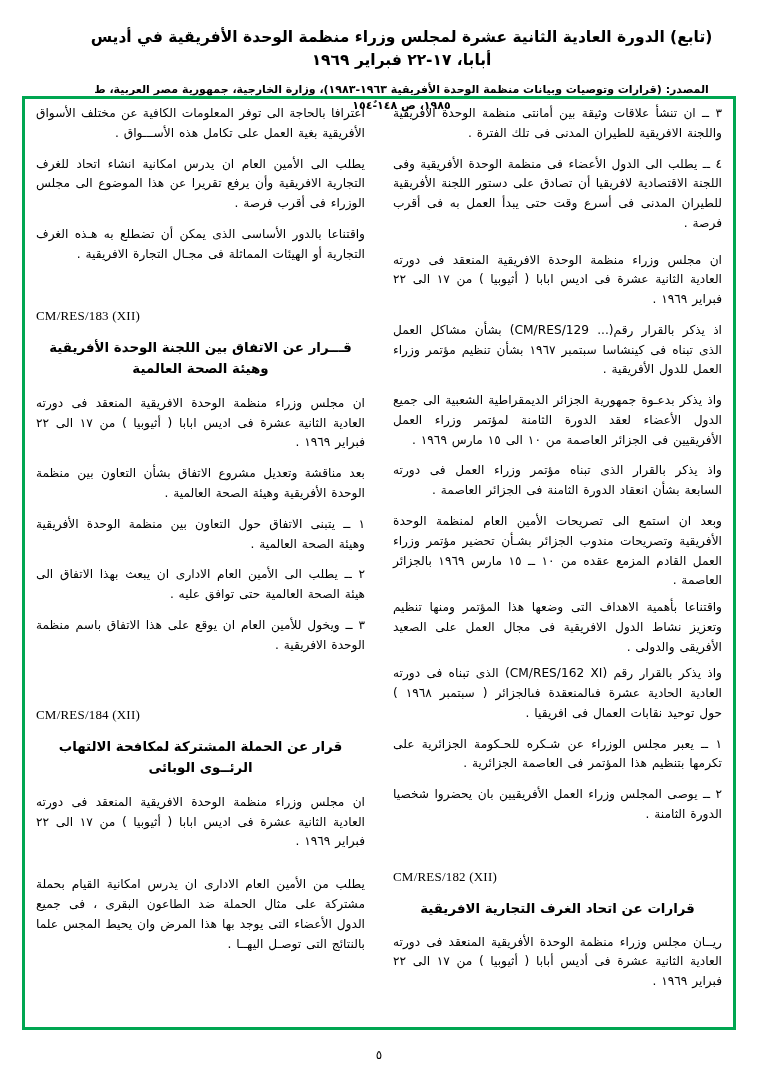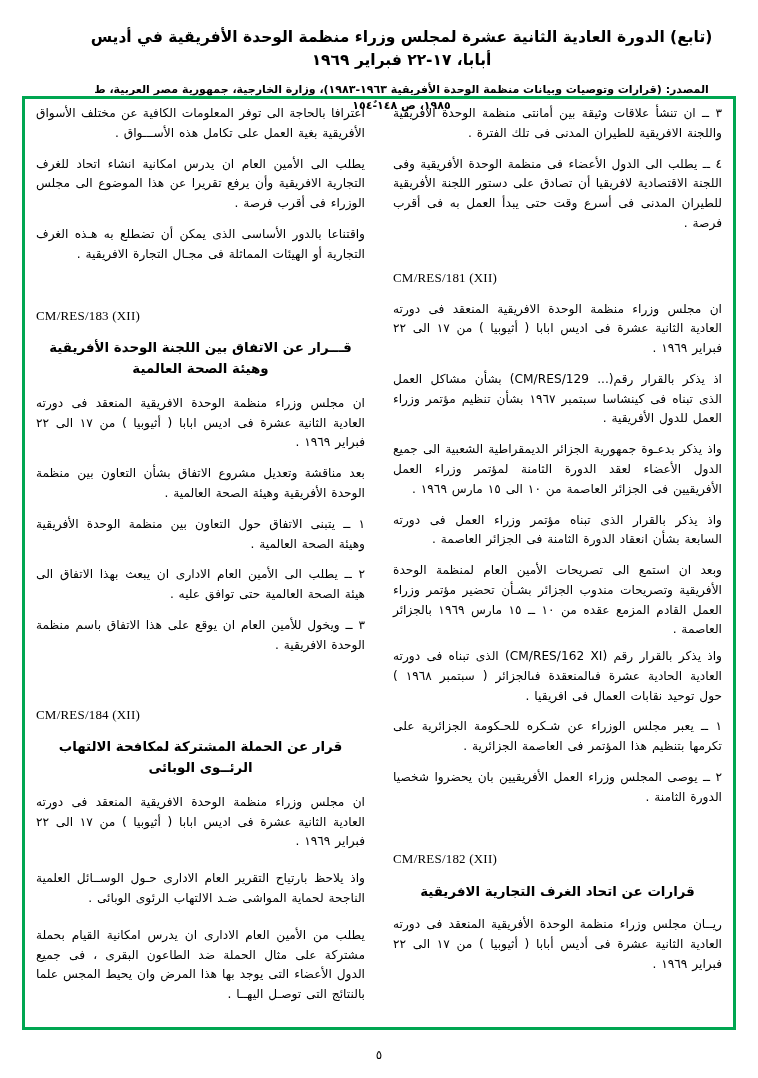--- a/index.html
+++ b/index.html
@@ -112,26 +112,26 @@
   </div>
 
   <div class="frame"></div>
 
   <div class="columns">
 
     <div class="col">
       <div class="para">٣ ــ ان تنشأ علاقات وثيقة بين أمانتى منظمة الوحدة الافريقية واللجنة الافريقية للطيران المدنى فى تلك الفترة .</div>
       <div class="para">٤ ــ يطلب الى الدول الأعضاء فى منظمة الوحدة الأفريقية وفى اللجنة الاقتصادية لافريقيا أن تصادق على دستور اللجنة الأفريقية للطيران المدنى فى أسرع وقت حتى يبدأ العمل به فى أقرب فرصة .</div>
       <div class="spacer-sm"></div>
-      <div class="res-id">CM/RES/181 (XII)</div>
       <div class="para">ان مجلس وزراء منظمة الوحدة الافريقية المنعقد فى دورته العادية الثانية عشرة فى اديس ابابا ( أثيوبيا ) من ١٧ الى ٢٢ فبراير ١٩٦٩ .</div>
       <div class="para">اذ يذكر بالقرار رقم(... CM/RES/129) بشأن مشاكل العمل الذى تبناه فى كينشاسا سبتمبر ١٩٦٧ بشأن تنظيم مؤتمر وزراء العمل للدول الأفريقية .</div>
       <div class="para">واذ يذكر بدعـوة جمهورية الجزائر الديمقراطية الشعبية الى جميع الدول الأعضاء لعقد الدورة الثامنة لمؤتمر وزراء العمل الأفريقيين فى الجزائر العاصمة من ١٠ الى ١٥ مارس ١٩٦٩ .</div>
       <div class="para">واذ يذكر بالقرار الذى تبناه مؤتمر وزراء العمل فى دورته السابعة بشأن انعقاد الدورة الثامنة فى الجزائر العاصمة .</div>
       <div class="para tight">وبعد ان استمع الى تصريحات الأمين العام لمنظمة الوحدة الأفريقية وتصريحات مندوب الجزائر بشـأن تحضير مؤتمر وزراء العمل القادم المزمع عقده من ١٠ ــ ١٥ مارس ١٩٦٩ بالجزائر العاصمة .</div>
+      <div class="para tight">واقتناعا بأهمية الاهداف التى وضعها هذا المؤتمر ومنها تنظيم وتعزيز نشاط الدول الافريقية فى مجال العمل على الصعيد الأفريقى والدولى .</div>
       <div class="para">واذ يذكر بالقرار رقم (CM/RES/162 XI) الذى تبناه فى دورته العادية الحادية عشرة فىالمنعقدة فىالجزائر ( سبتمبر ١٩٦٨ ) حول توحيد نقابات العمال فى افريقيا .</div>
       <div class="para">١ ــ يعبر مجلس الوزراء عن شـكره للحـكومة الجزائرية على تكرمها بتنظيم هذا المؤتمر فى العاصمة الجزائرية .</div>
       <div class="para">٢ ــ يوصى المجلس وزراء العمل الأفريقيين بان يحضروا شخصيا الدورة الثامنة .</div>
       <div class="spacer-md"></div>
       <div class="res-id">CM/RES/182 (XII)</div>
       <div class="res-title">قرارات عن اتحاد الغرف التجارية الافريقية</div>
       <div class="para">ريــان مجلس وزراء منظمة الوحدة الأفريقية المنعقد فى دورته العادية الثانية عشرة فى أديس أبابا ( أثيوبيا ) من ١٧ الى ٢٢ فبراير ١٩٦٩ .</div>
     </div>
 
     <div class="col">
@@ -144,21 +144,20 @@
       <div class="para">ان مجلس وزراء منظمة الوحدة الافريقية المنعقد فى دورته العادية الثانية عشرة فى اديس ابابا ( أثيوبيا ) من ١٧ الى ٢٢ فبراير ١٩٦٩ .</div>
       <div class="para">بعد مناقشة وتعديل مشروع الاتفاق بشأن التعاون بين منظمة الوحدة الأفريقية وهيئة الصحة العالمية .</div>
       <div class="para">١ ــ يتبنى الاتفاق حول التعاون بين منظمة الوحدة الأفريقية وهيئة الصحة العالمية .</div>
       <div class="para">٢ ــ يطلب الى الأمين العام الادارى ان يبعث بهذا الاتفاق الى هيئة الصحة العالمية حتى توافق عليه .</div>
       <div class="para">٣ ــ ويخول للأمين العام ان يوقع على هذا الاتفاق باسم منظمة الوحدة الافريقية .</div>
       <div class="spacer-lg"></div>
       <div class="res-id">CM/RES/184 (XII)</div>
       <div class="res-title two-line">قرار عن الحملة المشتركة لمكافحة الالتهاب الرئــوى الوبائى</div>
       <div class="para">ان مجلس وزراء منظمة الوحدة الافريقية المنعقد فى دورته العادية الثانية عشرة فى اديس ابابا ( أثيوبيا ) من ١٧ الى ٢٢ فبراير ١٩٦٩ .</div>
       <div class="spacer-sm"></div>
-      <div class="para">واذ يلاحظ بارتياح التقرير العام الادارى حـول الوســائل العلمية الناجحة لحماية المواشى ضـد الالتهاب الرئوى الوبائى .</div>
       <div class="spacer-sm"></div>
       <div class="para">يطلب من الأمين العام الادارى ان يدرس امكانية القيام بحملة مشتركة على مثال الحملة ضد الطاعون البقرى ، فى جميع الدول الأعضاء التى يوجد بها هذا المرض وان يحيط المجس علما بالنتائج التى توصـل اليهــا .</div>
     </div>
 
   </div>
 
   <div class="page-number">٥</div>
 
 </div>
 

